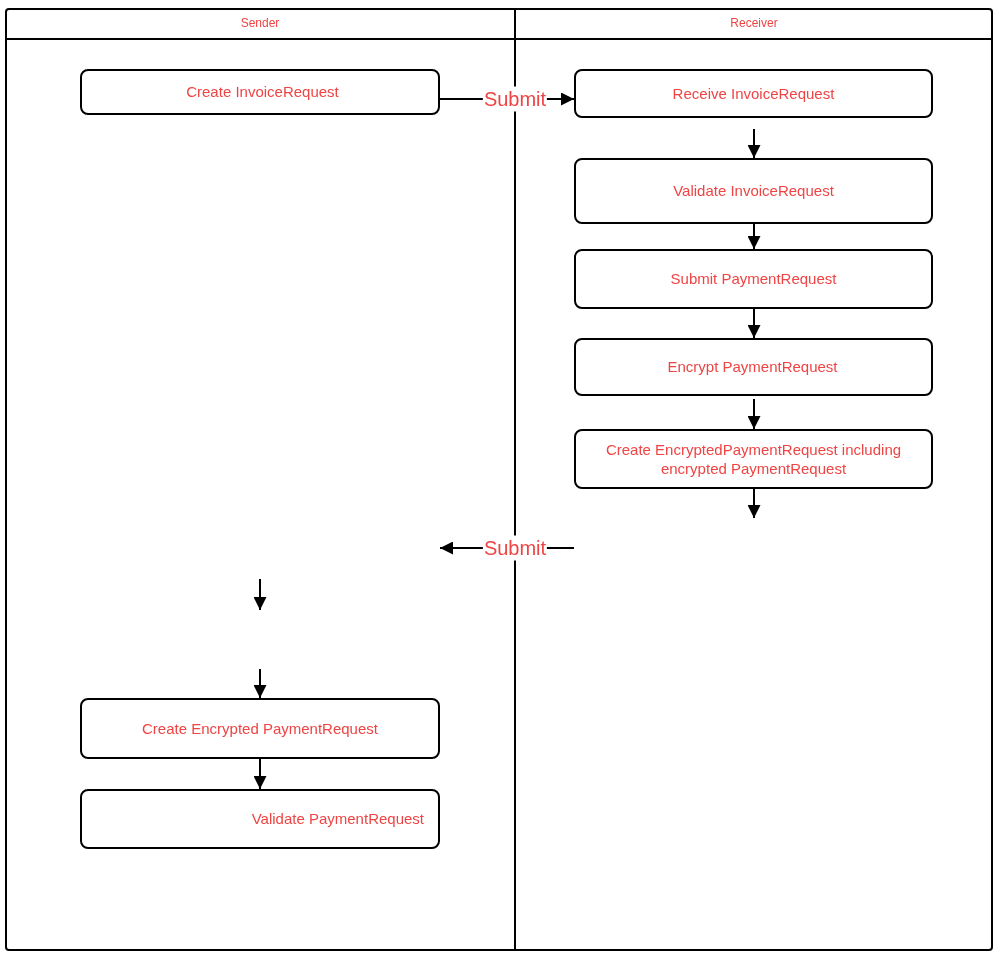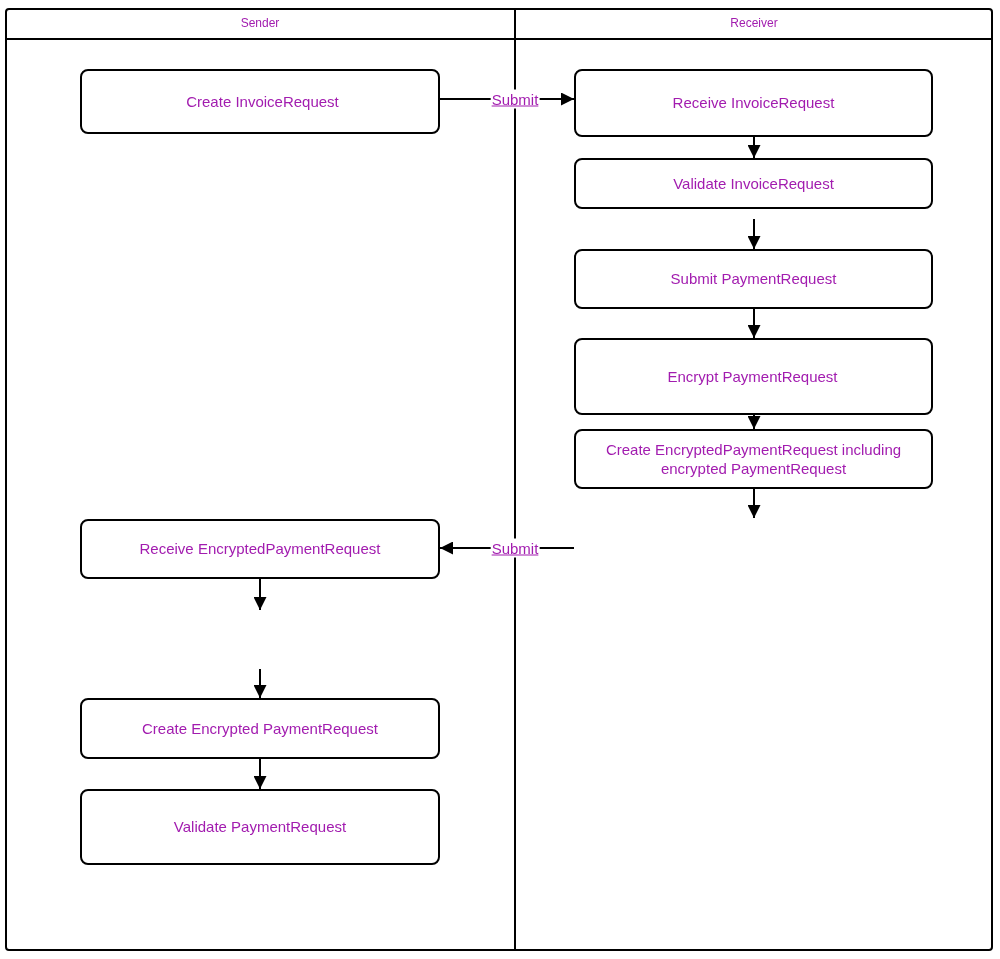--- a/index.html
+++ b/index.html
@@ -6,21 +6,21 @@
     margin: 0;
     padding: 0;
     background: #ffffff;
   }
   .canvas {
     position: relative;
     width: 1000px;
     height: 959px;
     background: #ffffff;
     font-family: "Liberation Sans", "DejaVu Sans", sans-serif;
-    color: #a21caf;
+    color: #ef4444;
     overflow: hidden;
   }
   .frame {
     position: absolute;
     left: 5px;
     top: 8px;
     width: 988px;
     height: 943px;
     border: 2px solid #000;
     border-radius: 4px;
@@ -75,23 +75,22 @@
     line-height: 1.3;
     padding: 4px 14px;
   }
   .node.sender-lane { left: 80px; width: 360px; }
   .node.receiver-lane { left: 574px; width: 359px; }
   .edge-label {
     position: absolute;
     transform: translate(-50%, -50%);
     background: #ffffff;
     padding: 1px 1px;
-    font-size: 15px;
+    font-size: 20px;
     white-space: nowrap;
-    text-decoration: underline;
   }
 </style>
 </head>
 <body>
 
 <div class="canvas">
 
   <div class="frame"></div>
   <div class="header-underline"></div>
   <div class="lane-divider"></div>
@@ -119,42 +118,39 @@
       <line x1="574" y1="548" x2="440" y2="548" marker-end="url(#ah)"></line>
       <line x1="260" y1="579" x2="260" y2="610" marker-end="url(#ah)"></line>
       <line x1="260" y1="669" x2="260" y2="698" marker-end="url(#ah)"></line>
       <line x1="260" y1="759" x2="260" y2="789" marker-end="url(#ah)"></line>
     </g>
   </svg>
 
   <div class="edge-label" style="left:515px; top:99px;">Submit</div>
   <div class="edge-label" style="left:515px; top:548px;">Submit</div>
 
-  <div class="node sender-lane" style="top:69px; height:65px;padding-left:19px;">
+  <div class="node sender-lane" style="top:69px; height:46px;padding-left:19px;">
     <span>Create InvoiceRequest</span>
-  </div>
-  <div class="node sender-lane" style="top:519px; height:60px;">
-    <span>Receive EncryptedPaymentRequest</span>
   </div>
   <div class="node sender-lane" style="top:698px; height:61px;">
     <span>Create Encrypted PaymentRequest</span>
   </div>
-  <div class="node sender-lane" style="top:789px; height:76px;">
+  <div class="node sender-lane" style="top:789px; height:60px;justify-content:flex-end;">
     <span>Validate PaymentRequest</span>
   </div>
 
-  <div class="node receiver-lane" style="top:69px; height:68px;justify-content:center;">
+  <div class="node receiver-lane" style="top:69px; height:49px;justify-content:center;">
     <span>Receive InvoiceRequest</span>
   </div>
-  <div class="node receiver-lane" style="top:158px; height:51px;">
+  <div class="node receiver-lane" style="top:158px; height:66px;">
     <span>Validate InvoiceRequest</span>
   </div>
   <div class="node receiver-lane" style="top:249px; height:60px;">
     <span>Submit PaymentRequest</span>
   </div>
-  <div class="node receiver-lane" style="top:338px; height:77px;padding-left:12px;">
+  <div class="node receiver-lane" style="top:338px; height:58px;padding-left:12px;">
     <span>Encrypt PaymentRequest</span>
   </div>
   <div class="node receiver-lane" style="top:429px; height:60px;">
     <span>Create EncryptedPaymentRequest including encrypted PaymentRequest</span>
   </div>
 
 </div>
 
 </body></html>

